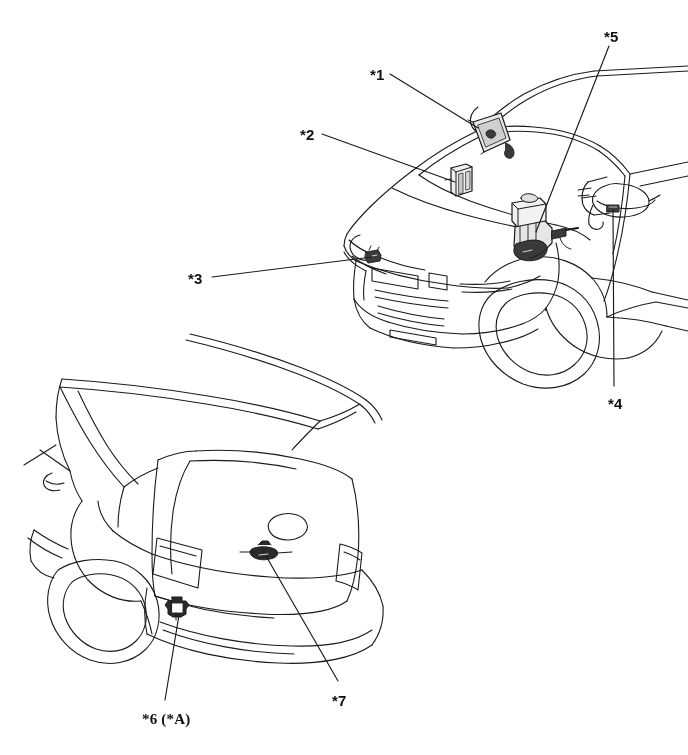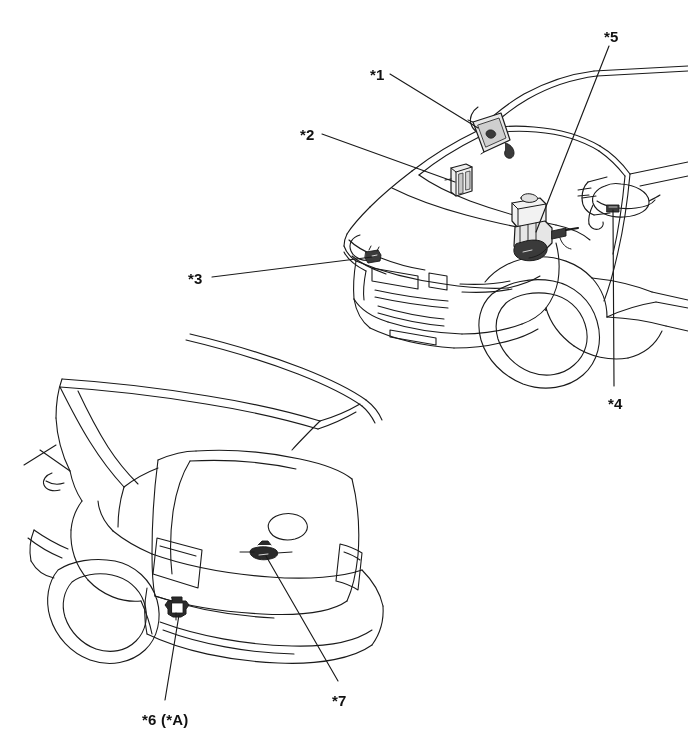--- a/index.html
+++ b/index.html
@@ -305,16 +305,16 @@
       <line x1="165" y1="700" x2="179" y2="615"></line>
       <line x1="338" y1="681" x2="266" y2="556"></line>
     </g>
   </svg>
 
   <span class="callout-label" style="left:370px; top:66px;">*1</span>
   <span class="callout-label" style="left:300px; top:126px;">*2</span>
   <span class="callout-label" style="left:188px; top:270px;">*3</span>
   <span class="callout-label" style="left:608px; top:395px;">*4</span>
   <span class="callout-label" style="left:604px; top:28px;">*5</span>
-  <span class="callout-label" style="left:142px; top:711px;">*6 (*A)</span>
+  <span class="callout-label" style="left:142px; top:711px;font-family:Liberation Serif, serif;">*6 (*A)</span>
   <span class="callout-label" style="left:332px; top:692px;">*7</span>
 
 </div>
 
 </body></html>

